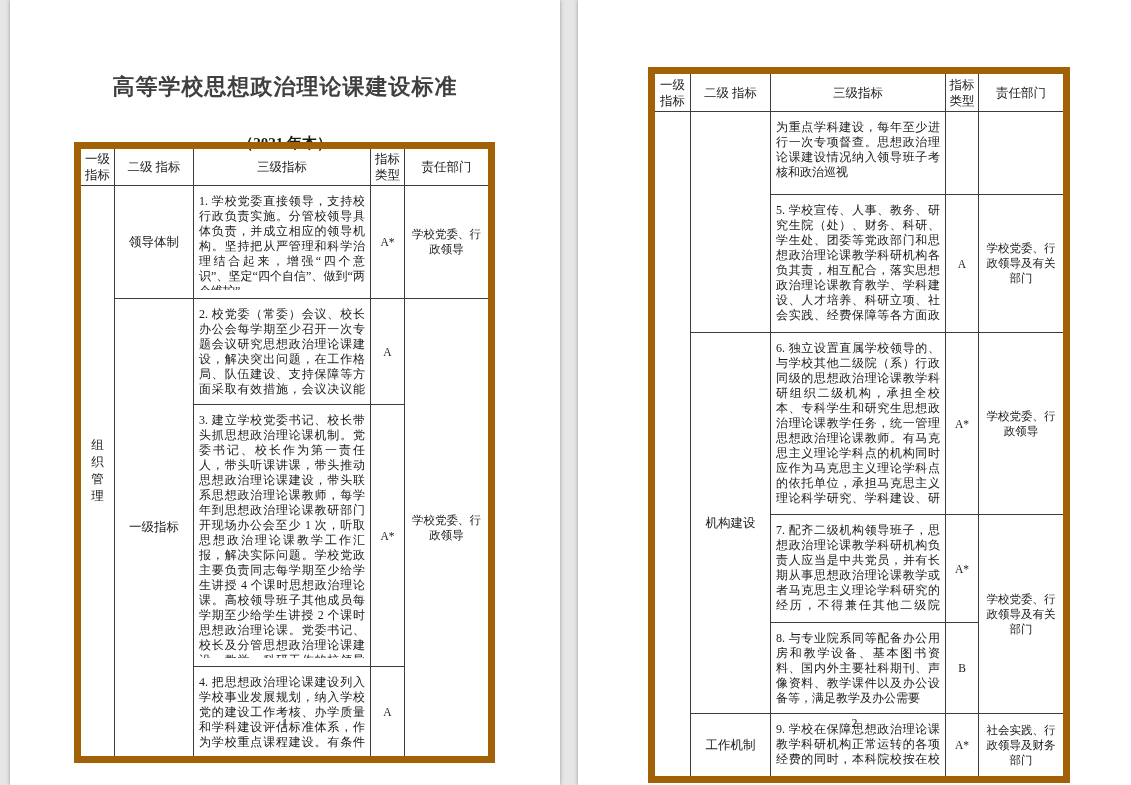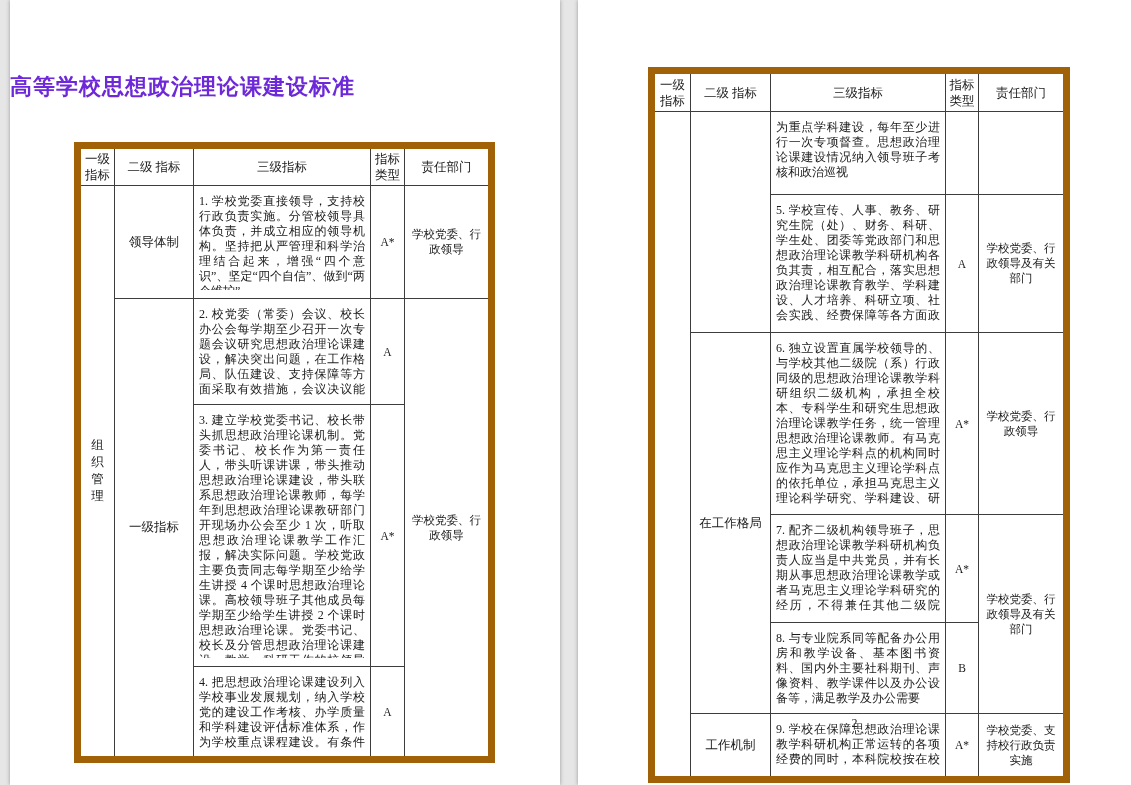--- a/index.html
+++ b/index.html
@@ -13,22 +13,22 @@
   }
   .page {
     position:absolute; top:0; height:785px; background:#ffffff;
     box-shadow:0 0 4px rgba(0,0,0,0.35);
   }
   #page-1 { left:10px;  width:550px; }
   #page-2 { left:578px; width:553px; }
 
   .doc-title {
     position:absolute; top:72px; left:0; width:100%;
-    text-align:left; font-size:22px; font-weight:bold;
-    letter-spacing:1px; color:#6d28d9;
+    text-align:center; font-size:22px; font-weight:bold;
+    letter-spacing:1px; color:#404040;
   }
   .doc-subtitle {
     position:absolute; top:134px; left:0; width:100%;
     text-align:center; font-size:15px; font-weight:bold;
   }
   table.doc-table {
     position:absolute; border-collapse:collapse; table-layout:fixed;
     border:7px solid #a16207;
   }
   #table-1 { left:64px; top:142px; width:414px; }
@@ -64,20 +64,21 @@
   
   .h96{height:96px} .h89{height:89px} .h245{height:245px} .h73{height:73px}
   .h66{height:66px} .h121{height:121px} .h165{height:165px} .h91{height:91px}
   .h74{height:74px} .h46{height:46px}
 </style>
 </head>
 <body>
 
 <div class="page" id="page-1">
   <div class="doc-title">高等学校思想政治理论课建设标准</div>
+  <div class="doc-subtitle">（2021 年本）</div>
 
   <table class="doc-table" id="table-1">
     <colgroup>
       <col style="width:37px">
         <col style="width:79px">
         <col style="width:177px">
       <col style="width:34px">
         <col style="width:87px">
     </colgroup>
     <tbody>
@@ -150,21 +151,21 @@
       <td class="cell-dept"></td>
     </tr>
     <tr style="height:127px">
       <td class="cell-text">
         <div class="ct h121">5. 学校宣传、人事、教务、研究生院（处）、财务、科研、学生处、团委等党政部门和思想政治理论课教学科研机构各负其责，相互配合，落实思想政治理论课教育教学、学科建设、人才培养、科研立项、社会实践、经费保障等各方面政策和措施</div>
       </td>
       <td class="cell-type">A</td>
       <td class="cell-dept">学校党委、行政领导及有关部门</td>
     </tr>
     <tr style="height:171px">
-      <td class="cell-l2" rowspan="3">在工作格局</td>
+      <td class="cell-l2" rowspan="3">机构建设</td>
       <td class="cell-text">
         <div class="ct h165">6. 独立设置直属学校领导的、与学校其他二级院（系）行政同级的思想政治理论课教学科研组织二级机构，承担全校本、专科学生和研究生思想政治理论课教学任务，统一管理思想政治理论课教师。有马克思主义理论学科点的机构同时应作为马克思主义理论学科点的依托单位，承担马克思主义理论科学研究、学科建设、研究生培养等工作</div>
       </td>
       <td class="cell-type">A*</td>
       <td class="cell-dept">学校党委、行政领导</td>
     </tr>
     <tr style="height:97px">
       <td class="cell-text">
         <div class="ct h91">7. 配齐二级机构领导班子，思想政治理论课教学科研机构负责人应当是中共党员，并有长期从事思想政治理论课教学或者马克思主义理论学科研究的经历，不得兼任其他二级院（系）的主要负责人</div>
       </td>
@@ -176,19 +177,19 @@
         <div class="ct h74">8. 与专业院系同等配备办公用房和教学设备、基本图书资料、国内外主要社科期刊、声像资料、教学课件以及办公设备等，满足教学及办公需要</div>
       </td>
       <td class="cell-type">B</td>
     </tr>
     <tr style="height:52px">
       <td class="cell-l2">工作机制</td>
       <td class="cell-text">
         <div class="ct h46">9. 学校在保障思想政治理论课教学科研机构正常运转的各项经费的同时，本科院校按在校本硕博全</div>
       </td>
       <td class="cell-type">A*</td>
-      <td class="cell-dept">学校党委、支持校行政负责实施</td>
+      <td class="cell-dept">社会实践、行政领导及财务部门</td>
     </tr>
   </tbody>
     </table>
 
   <div class="pagenum">2</div>
 </div>
 
 </body></html>

